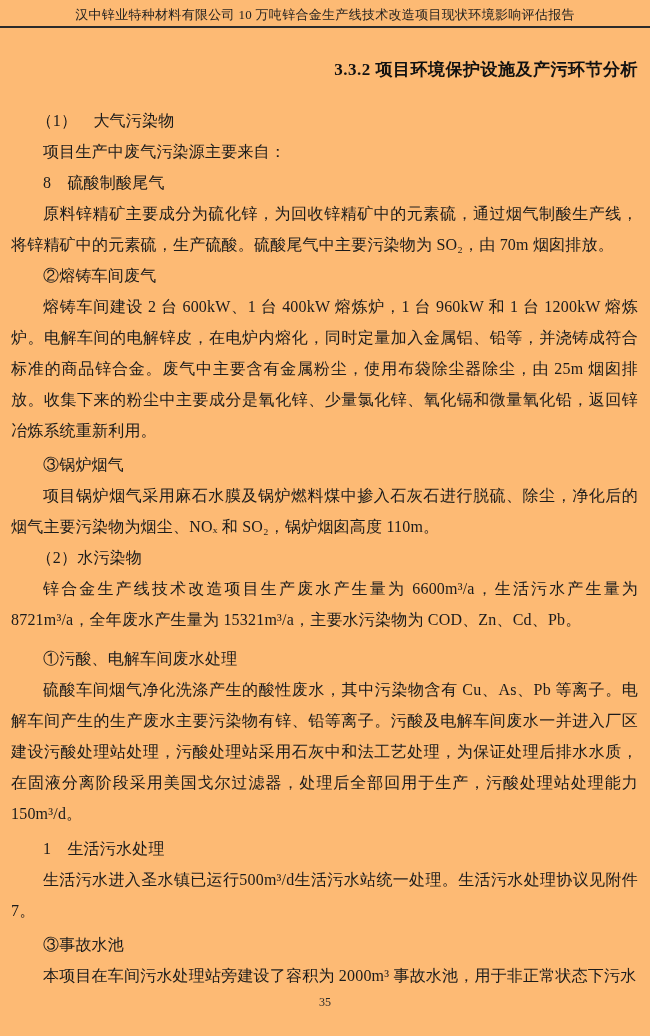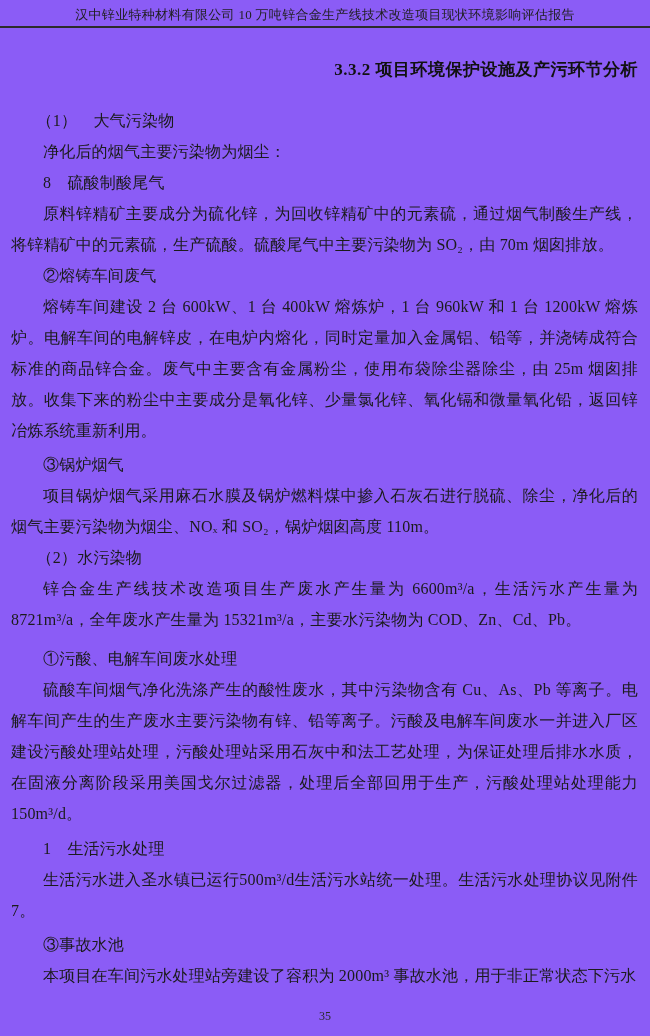--- a/index.html
+++ b/index.html
@@ -5,21 +5,21 @@
   html, body {
     margin: 0;
     padding: 0;
     background: #ffffff;
   }
   .page {
     position: relative;
     width: 650px;
     height: 1036px;
     margin: 0 auto;
-    background: #8b5cf6;
+    background: #fdba74;
     color: #1b1b1b;
     font-family: "Liberation Serif", "DejaVu Serif", serif;
     box-sizing: border-box;
     overflow: hidden;
   }
   .running-header {
     padding-top: 6px;
     text-align: center;
     font-size: 13px;
     line-height: 17px;
@@ -54,42 +54,42 @@
   }
   .ind { text-indent: 2em; }
   .ind-paren { text-indent: 1.6em; }
   .mt20 { margin-top: 20px; }
   .mt3  { margin-top: 3px; }
   .mt4  { margin-top: 4px; }
   .mt8  { margin-top: 8px; }
   .page-footer {
     position: absolute;
     left: 0;
-    bottom: 12px;
+    bottom: 26px;
     width: 100%;
     text-align: center;
     font-size: 12px;
     color: #2a2a2a;
   }
 </style>
 </head>
 <body>
 
 <div class="page">
 
   <div class="running-header">汉中锌业特种材料有限公司 10 万吨锌合金生产线技术改造项目现状环境影响评估报告</div>
 
   <hr class="header-rule">
 
   <div class="content">
 
     <h1 class="section-heading">3.3.2 项目环境保护设施及产污环节分析</h1>
 
     <p class="p ind-paren mt20">（1）　大气污染物</p>
-    <p class="p ind">净化后的烟气主要污染物为烟尘：</p>
+    <p class="p ind">项目生产中废气污染源主要来自：</p>
     <p class="p ind">8　硫酸制酸尾气</p>
     <p class="p ind">原料锌精矿主要成分为硫化锌，为回收锌精矿中的元素硫，通过烟气制酸生产线，将锌精矿中的元素硫，生产硫酸。硫酸尾气中主要污染物为 SO₂，由 70m 烟囱排放。</p>
     <p class="p ind">②熔铸车间废气</p>
     <p class="p ind">熔铸车间建设 2 台 600kW、1 台 400kW 熔炼炉，1 台 960kW 和 1 台 1200kW 熔炼炉。电解车间的电解锌皮，在电炉内熔化，同时定量加入金属铝、铅等，并浇铸成符合标准的商品锌合金。废气中主要含有金属粉尘，使用布袋除尘器除尘，由 25m 烟囱排放。收集下来的粉尘中主要成分是氧化锌、少量氯化锌、氧化镉和微量氧化铅，返回锌冶炼系统重新利用。</p>
     <p class="p ind mt3">③锅炉烟气</p>
     <p class="p ind">项目锅炉烟气采用麻石水膜及锅炉燃料煤中掺入石灰石进行脱硫、除尘，净化后的烟气主要污染物为烟尘、NOₓ 和 SO₂，锅炉烟囱高度 110m。</p>
     <p class="p ind-paren">（2）水污染物</p>
     <p class="p ind">锌合金生产线技术改造项目生产废水产生量为 6600m³/a，生活污水产生量为 8721m³/a，全年废水产生量为 15321m³/a，主要水污染物为 COD、Zn、Cd、Pb。</p>
     <p class="p ind mt8">①污酸、电解车间废水处理</p>
     <p class="p ind">硫酸车间烟气净化洗涤产生的酸性废水，其中污染物含有 Cu、As、Pb 等离子。电解车间产生的生产废水主要污染物有锌、铅等离子。污酸及电解车间废水一并进入厂区建设污酸处理站处理，污酸处理站采用石灰中和法工艺处理，为保证处理后排水水质，在固液分离阶段采用美国戈尔过滤器，处理后全部回用于生产，污酸处理站处理能力150m³/d。</p>

